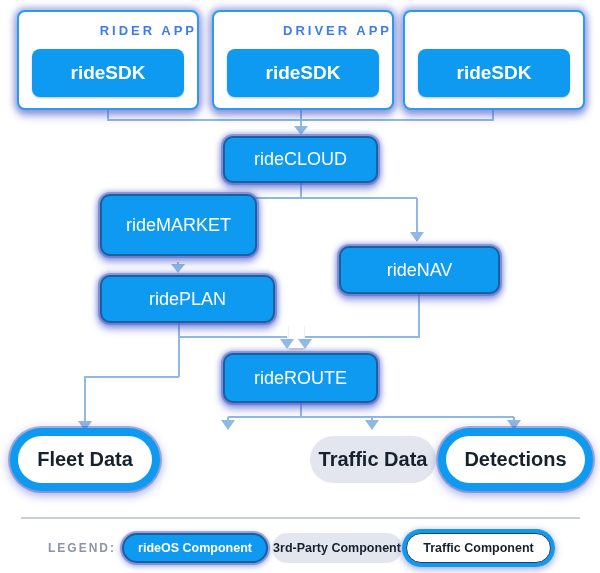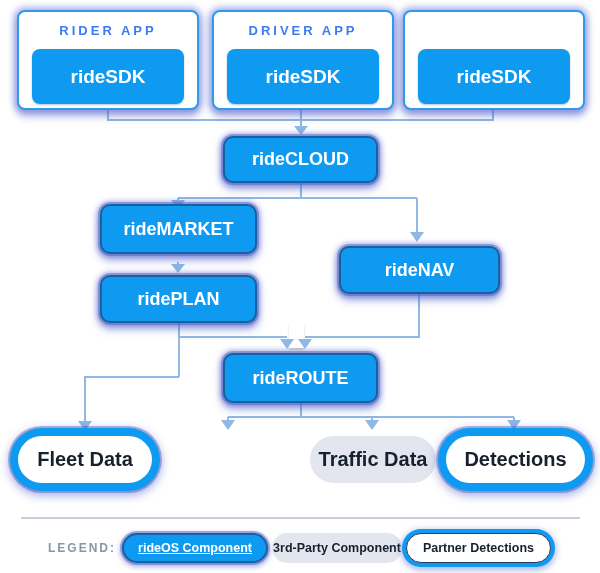--- a/index.html
+++ b/index.html
@@ -10,41 +10,41 @@
   svg.layer{position:absolute;left:0;top:0;z-index:1;}
   svg.toplayer{position:absolute;left:0;top:0;z-index:4;}
 
   
   .app-card{
     position:absolute;top:10px;width:182px;height:100px;background:#ffffff;
     border:2px solid #2e9be9;border-radius:8px;box-sizing:border-box;z-index:2;
     box-shadow:0 0 6px 3px rgba(93,109,214,0.50),0 6px 9px 0 rgba(78,94,200,0.45);
   }
   .app-card .app-title{
-    margin-top:11px;text-align:center;color:#3d7bf2;font-size:13px;font-weight:700;
+    margin-top:11px;text-align:right;color:#3d7bf2;font-size:13px;font-weight:700;
     letter-spacing:3px;
   }
   .sdk-btn{
-    position:absolute;left:13px;right:13px;top:37px;height:55px;background:#0e9af1;
+    position:absolute;left:13px;right:13px;top:37px;height:48px;background:#0e9af1;
     border-radius:8px;color:#ffffff;font-size:19px;font-weight:600;
     display:flex;align-items:center;justify-content:center;
     box-shadow:0 1px 2px rgba(10,60,120,0.3);
   }
 
   
   .node{
     position:absolute;background:#0e9af1;border:2px solid #19619e;border-radius:10px;
-    box-sizing:border-box;color:#ffffff;font-size:18px;font-weight:700;z-index:2;
+    box-sizing:border-box;color:#ffffff;font-size:18px;font-weight:400;z-index:2;
     display:flex;align-items:center;justify-content:center;
     box-shadow:0 0 0 2px rgba(70,88,190,0.40),0 0 5px 3px rgba(93,109,214,0.50),
                0 5px 8px 1px rgba(78,94,200,0.55);
   }
   .node-cloud {left:223px;top:136px;width:155px;height:47px;}
-  .node-market{left:100px;top:204px;width:157px;height:50px;}
-  .node-plan  {left:100px;top:275px;width:157px;height:48px;}
+  .node-market{left:100px;top:194px;width:157px;height:62px;}
+  .node-plan  {left:100px;top:275px;width:175px;height:48px;}
   .node-nav   {left:339px;top:246px;width:161px;height:48px;}
   .node-route {left:223px;top:353px;width:155px;height:50px;}
 
   
   .pill{
     position:absolute;top:436px;height:47px;border-radius:28px;background:#ffffff;
     color:#17212e;font-size:20px;font-weight:700;z-index:2;
     display:flex;align-items:center;justify-content:center;
   }
   .pill.partner{
@@ -70,21 +70,20 @@
     letter-spacing:2px;z-index:2;
   }
   .legend-pill{
     position:absolute;top:533px;height:30px;border-radius:15px;box-sizing:border-box;
     display:flex;align-items:center;justify-content:center;font-size:12.5px;font-weight:700;
     z-index:2;color:#17212e;
   }
   .legend-rideos{
     left:122px;width:146px;background:#0e9af1;color:#ffffff;border:2px solid #19619e;
     box-shadow:0 0 0 2px rgba(70,88,190,0.45),0 2px 5px 2px rgba(90,105,210,0.50);
-    text-decoration:underline;
   }
   .legend-third{left:272px;width:130px;background:#e3e6ee;}
   .legend-partner{
     left:406px;width:145px;background:#ffffff;border:1px solid #2b3a55;
     box-shadow:0 0 0 4px #0e9af1,0 2px 6px 5px rgba(90,105,210,0.50);
   }
 </style>
 </head>
 <body>
 
@@ -148,15 +147,15 @@
   </svg>
 
   <div class="pill thirdparty pill-traffic">Traffic Data</div>
   <div class="pill partner pill-fleet">Fleet Data</div>
   <div class="pill partner pill-detections">Detections</div>
 
   <div class="separator"></div>
   <div class="legend-label">LEGEND:</div>
   <div class="legend-pill legend-rideos">rideOS Component</div>
   <div class="legend-pill legend-third">3rd-Party Component</div>
-  <div class="legend-pill legend-partner">Partner Detections</div>
+  <div class="legend-pill legend-partner">Traffic Component</div>
 
 </div>
 
 </body></html>

